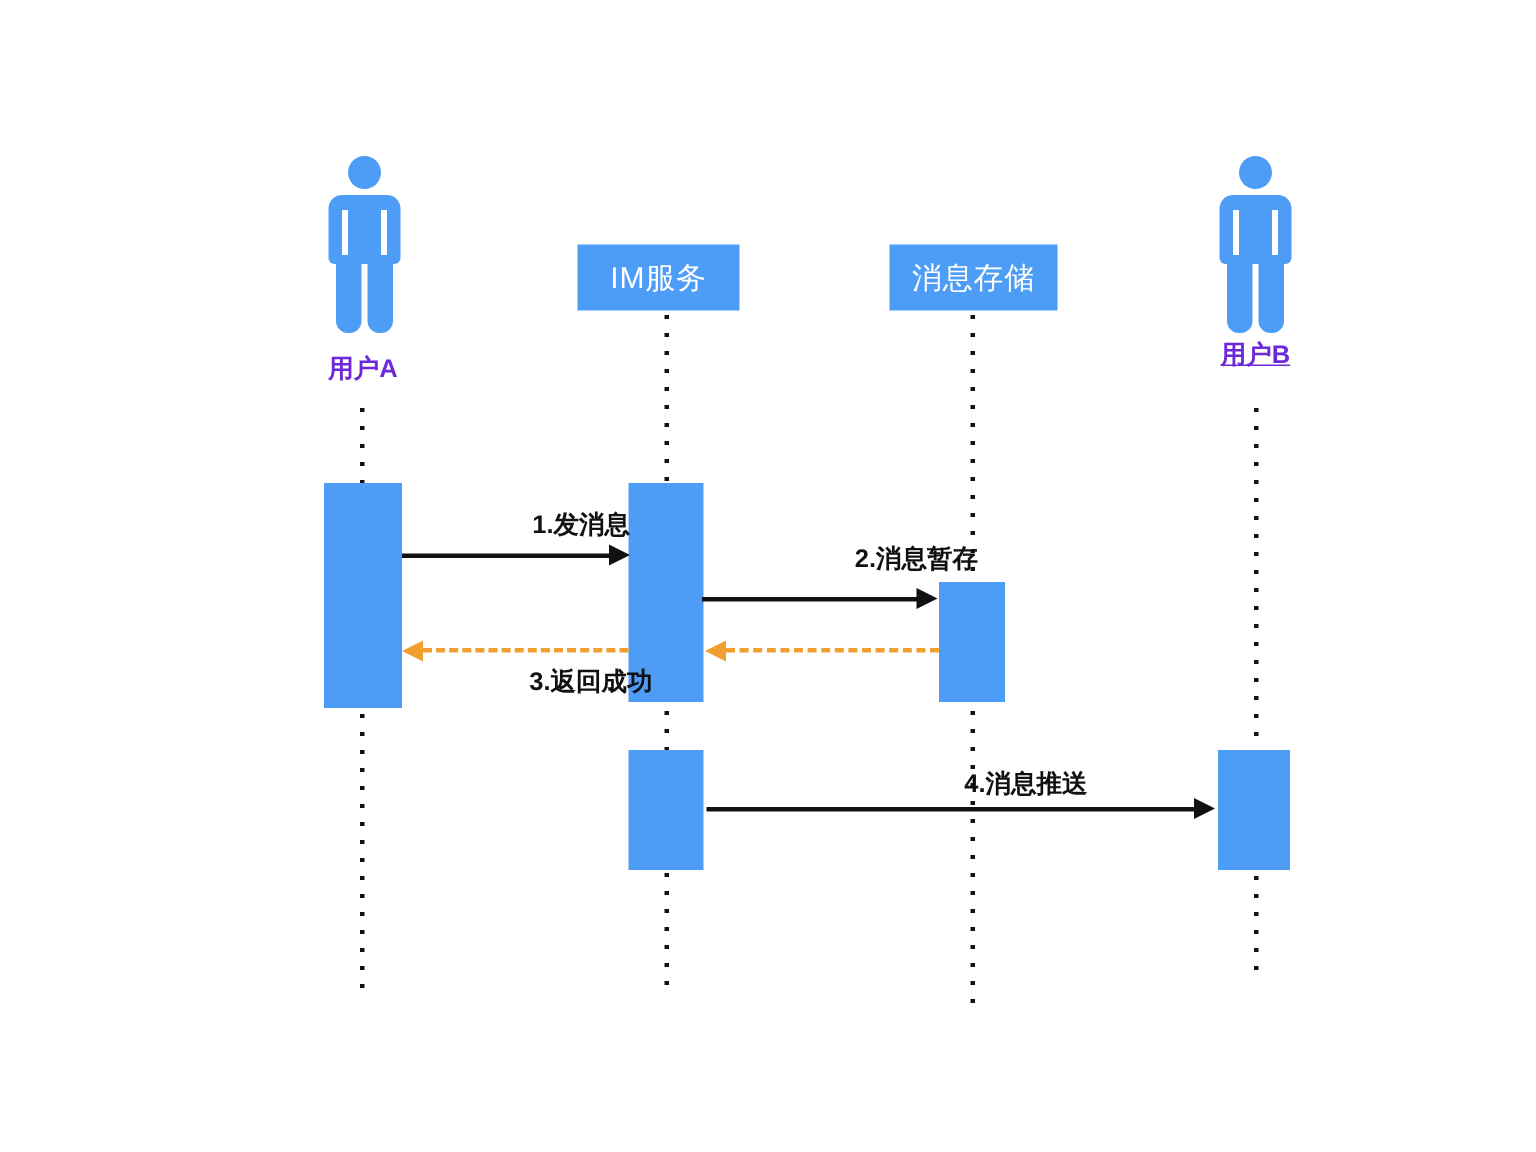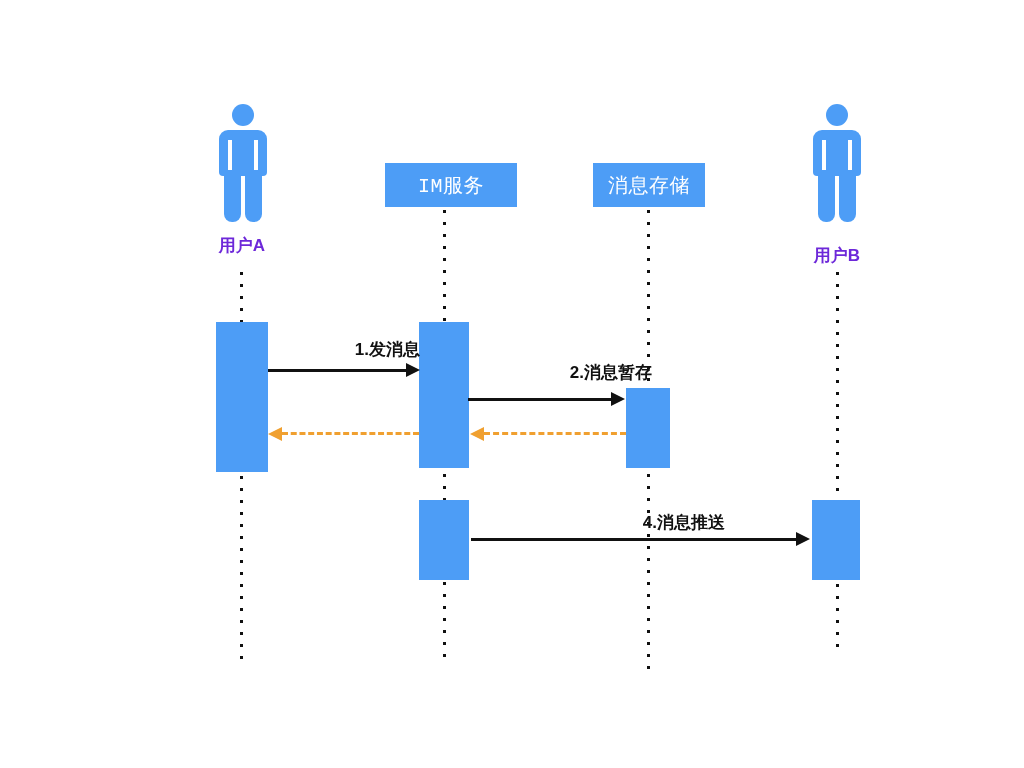--- a/index.html
+++ b/index.html
@@ -158,23 +158,23 @@
   <div class="actor-label" style="left:192px; top:234px; width:100px;">用户A</div>
 
   <div class="actor" style="left:805px; top:104px;">
     <div class="head"></div>
     <div class="body"></div>
     <div class="gap-arm-l"></div>
     <div class="gap-arm-r"></div>
     <div class="leg-l"></div>
     <div class="leg-r"></div>
   </div>
-  <div class="actor-label" style="left:787px; top:244px; width:100px;">用户B</div>
-
-  <div class="participant-box" style="left:385px; top:163px; width:132px; height:44px;font-family:Liberation Mono, monospace;">IM服务</div>
+  <div class="actor-label" style="left:787px; top:225px; width:100px;text-decoration:underline;">用户B</div>
+
+  <div class="participant-box" style="left:385px; top:163px; width:108px; height:44px;">IM服务</div>
 
   <div class="participant-box" style="left:593px; top:163px; width:112px; height:44px;">消息存储</div>
 
   <div class="activation" style="left:216px; top:322px; width:52px; height:150px;"></div>
 
   <div class="activation" style="left:419px; top:322px; width:50px; height:146px;"></div>
 
   <div class="activation" style="left:419px; top:500px; width:50px; height:80px;"></div>
 
   <div class="activation" style="left:626px; top:388px; width:44px; height:80px;"></div>
@@ -187,18 +187,19 @@
 
   <div class="msg-label" style="left:492px; top:361px; width:160px;">2.消息暂存</div>
   <div class="msg-line" style="left:468px; top:398px; width:145px;"></div>
   <div class="arrowhead right" style="left:611px; top:392px;"></div>
 
   <div class="msg-line dashed" style="left:484px; top:432px; width:142px;"></div>
   <div class="arrowhead left-orange" style="left:470px; top:427px;"></div>
 
   <div class="msg-line dashed" style="left:282px; top:432px; width:137px;"></div>
   <div class="arrowhead left-orange" style="left:268px; top:427px;"></div>
+  <div class="msg-label" style="left:283px; top:443px; width:152px;">3.返回成功</div>
 
   <div class="msg-label" style="left:565px; top:511px; width:160px;">4.消息推送</div>
   <div class="msg-line" style="left:471px; top:538px; width:327px;"></div>
   <div class="arrowhead right" style="left:796px; top:532px;"></div>
 
 </div>
 
 </body></html>

